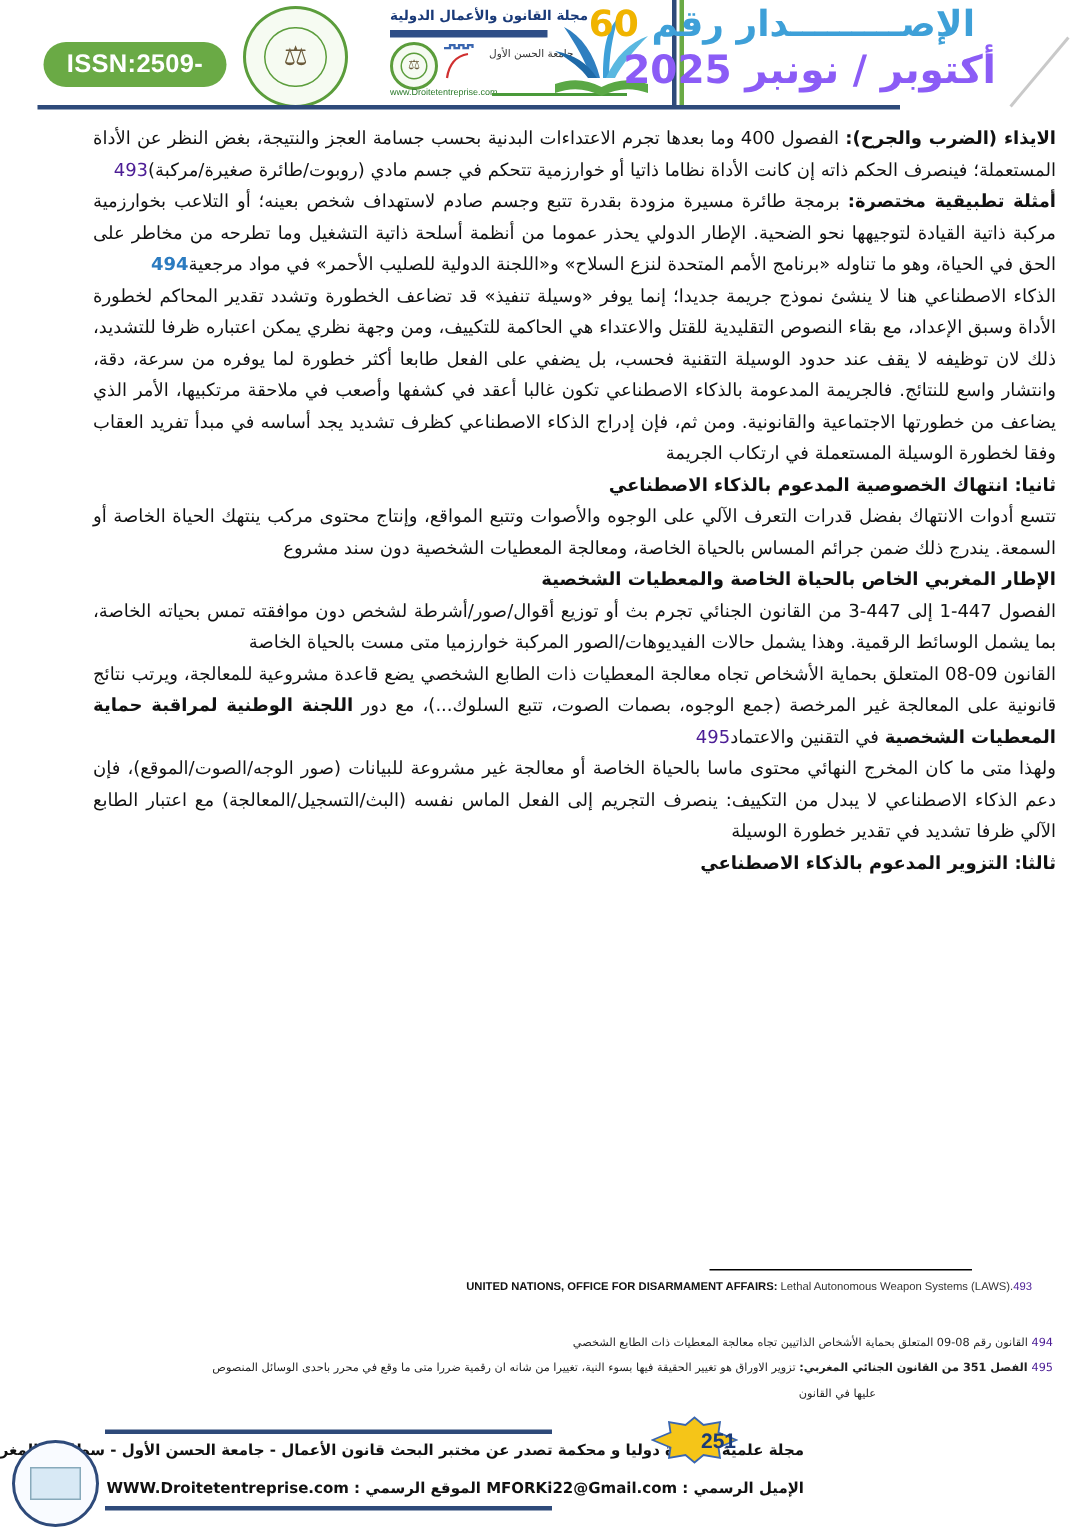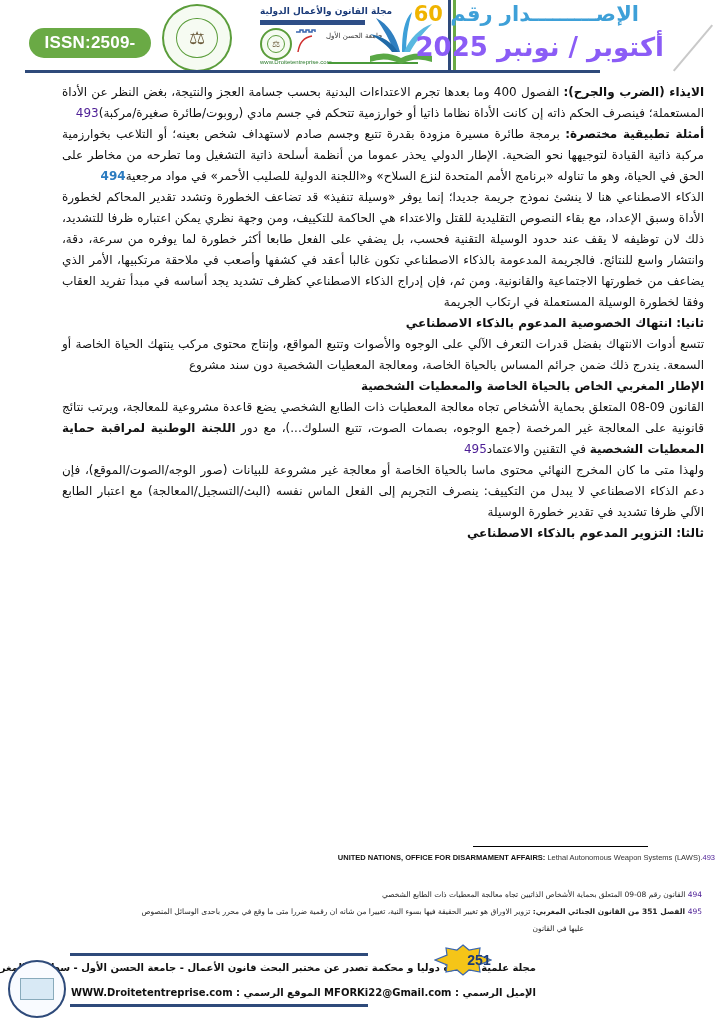--- a/index.html
+++ b/index.html
@@ -10,37 +10,37 @@
   .issn { position: absolute; left: 29px; top: 28px; width: 122px; height: 30px; background: #6aaa45; border-radius: 15px; color: #fff; font-family: "Liberation Sans", sans-serif; font-size: 17px; line-height: 30px; text-align: center; font-weight: bold; letter-spacing: 0.2px; }
   .seal { position: absolute; border-radius: 50%; border: 2px solid #5b9d3b; background: #f6fbf2; display: flex; align-items: center; justify-content: center; }
   .seal .inner { width: 60%; height: 60%; border: 1px solid #5b9d3b; border-radius: 50%; display: flex; align-items: center; justify-content: center; color: #6a5a3a; font-size: 18px; }
   .journal-banner { position: absolute; left: 258px; top: 4px; width: 170px; height: 62px; }
   .journal-banner .title { position: absolute; left: 2px; top: 2px; font-size: 9px; color: #1a3a78; font-weight: bold; direction: rtl; white-space: nowrap; }
   .journal-banner .strip { position: absolute; left: 2px; top: 16px; width: 105px; height: 5px; background: #2e4e87; }
   .journal-banner .url { position: absolute; left: 2px; top: 55px; font-size: 6px; color: #2a7a2a; white-space: nowrap; font-family: "Liberation Sans", sans-serif; }
   .journal-banner .univ { position: absolute; left: 68px; top: 28px; font-size: 7px; color: #333; direction: rtl; white-space: nowrap; }
   .book { position: absolute; left: 366px; top: 8px; width: 70px; height: 60px; }
   .vbar { position: absolute; top: 0; width: 3px; height: 72px; }
-  .issue-line1 { position: absolute; right: 85px; top: 2px; font-size: 21px; font-weight: bold; direction: rtl; white-space: nowrap; color: #3ea0d8; }
+  .issue-line1 { position: absolute; right: 74px; top: 2px; font-size: 24px; font-weight: bold; direction: rtl; white-space: nowrap; color: #3ea0d8; }
   .issue-line1 .num { color: #f0b400; }
   .issue-line2 { position: absolute; right: 60px; top: 32px; font-size: 26px; font-weight: bold; direction: rtl; white-space: nowrap; color: #8b5cf6; }
   .diag { position: absolute; right: 30px; top: 18px; width: 2px; height: 60px; background: #c9c9c9; transform: rotate(40deg); }
   .header-rule { position: absolute; left: 25px; top: 70px; width: 575px; height: 3px; background: #2e4a7a; }
 
   
   .body { position: absolute; left: 62px; top: 82px; width: 642px; direction: rtl; text-align: justify; font-size: 12px; line-height: 21px; }
   .body p { margin: 0; }
   .body .b { font-weight: bold; }
   .ref { color: #4c1d95; }
   .ref-b { color: #2b7bc0; font-weight: bold; }
 
   
   .fn-rule { position: absolute; left: 473px; top: 846px; width: 175px; height: 1px; background: #000; }
   .fn { position: absolute; right: 22px; font-size: 7.5px; direction: rtl; white-space: nowrap; color: #222; }
-  .fn-en { position: absolute; right: 9px; top: 853px; font-size: 7.5px; direction: ltr; white-space: nowrap; font-family: "Liberation Sans", sans-serif; color: #333; padding-left: 46px; }
+  .fn-en { position: absolute; right: 36px; top: 853px; font-size: 7.5px; direction: ltr; white-space: nowrap; font-family: "Liberation Sans", sans-serif; color: #333; padding-left: 46px; }
   .fn-en .b { font-weight: bold; color: #111; }
 
   
   .footer-rule { position: absolute; left: 70px; width: 298px; height: 3px; background: #2e4a7a; }
   .footer-line { position: absolute; right: 188px; font-size: 10px; direction: rtl; white-space: nowrap; color: #111; font-weight: bold; }
   .page-star { position: absolute; left: 434px; top: 944px; width: 58px; height: 32px; }
   .page-star .label { position: absolute; left: 16px; top: 0; width: 58px; height: 32px; line-height: 32px; text-align: center; font-family: "Liberation Sans", sans-serif; font-weight: bold; font-size: 14px; color: #1a3a78; }
   .stamp { position: absolute; left: 8px; top: 960px; width: 54px; height: 54px; border-radius: 50%; border: 2px solid #2e4a7a; background: #f9fbff; display: flex; align-items: center; justify-content: center; }
   .stamp .core { width: 32px; height: 20px; background: #d8e9f5; border: 1px solid #8ab; }
 </style>
@@ -93,20 +93,21 @@
   <p>
     <span class="b">الايذاء (الضرب والجرح):</span><span> الفصول 400 وما بعدها تجرم الاعتداءات البدنية بحسب جسامة العجز والنتيجة، بغض النظر عن الأداة المستعملة؛ فينصرف الحكم ذاته إن كانت الأداة نظاما ذاتيا أو خوارزمية تتحكم في جسم مادي (روبوت/طائرة صغيرة/مركبة)</span><span class="ref">493</span>
   </p>
   <p>
     <span class="b">أمثلة تطبيقية مختصرة:</span><span> برمجة طائرة مسيرة مزودة بقدرة تتبع وجسم صادم لاستهداف شخص بعينه؛ أو التلاعب بخوارزمية مركبة ذاتية القيادة لتوجيهها نحو الضحية. الإطار الدولي يحذر عموما من أنظمة أسلحة ذاتية التشغيل وما تطرحه من مخاطر على الحق في الحياة، وهو ما تناوله «برنامج الأمم المتحدة لنزع السلاح» و«اللجنة الدولية للصليب الأحمر» في مواد مرجعية</span><span class="ref-b">494</span>
   </p>
   <p>الذكاء الاصطناعي هنا لا ينشئ نموذج جريمة جديدا؛ إنما يوفر «وسيلة تنفيذ» قد تضاعف الخطورة وتشدد تقدير المحاكم لخطورة الأداة وسبق الإعداد، مع بقاء النصوص التقليدية للقتل والاعتداء هي الحاكمة للتكييف، ومن وجهة نظري يمكن اعتباره ظرفا للتشديد، ذلك لان توظيفه لا يقف عند حدود الوسيلة التقنية فحسب، بل يضفي على الفعل طابعا أكثر خطورة لما يوفره من سرعة، دقة، وانتشار واسع للنتائج. فالجريمة المدعومة بالذكاء الاصطناعي تكون غالبا أعقد في كشفها وأصعب في ملاحقة مرتكبيها، الأمر الذي يضاعف من خطورتها الاجتماعية والقانونية. ومن ثم، فإن إدراج الذكاء الاصطناعي كظرف تشديد يجد أساسه في مبدأ تفريد العقاب وفقا لخطورة الوسيلة المستعملة في ارتكاب الجريمة</p>
   <p class="b">ثانيا: انتهاك الخصوصية المدعوم بالذكاء الاصطناعي</p>
   <p>تتسع أدوات الانتهاك بفضل قدرات التعرف الآلي على الوجوه والأصوات وتتبع المواقع، وإنتاج محتوى مركب ينتهك الحياة الخاصة أو السمعة. يندرج ذلك ضمن جرائم المساس بالحياة الخاصة، ومعالجة المعطيات الشخصية دون سند مشروع</p>
   <p class="b">الإطار المغربي الخاص بالحياة الخاصة والمعطيات الشخصية</p>
+  <p>الفصول 447-1 إلى 447-3 من القانون الجنائي تجرم بث أو توزيع أقوال/صور/أشرطة لشخص دون موافقته تمس بحياته الخاصة، بما يشمل الوسائط الرقمية. وهذا يشمل حالات الفيديوهات/الصور المركبة خوارزميا متى مست بالحياة الخاصة</p>
   <p>
     <span>القانون 09-08 المتعلق بحماية الأشخاص تجاه معالجة المعطيات ذات الطابع الشخصي يضع قاعدة مشروعية للمعالجة، ويرتب نتائج قانونية على المعالجة غير المرخصة (جمع الوجوه، بصمات الصوت، تتبع السلوك...)، مع دور </span><span class="b">اللجنة الوطنية لمراقبة حماية المعطيات الشخصية</span><span> في التقنين والاعتماد</span><span class="ref">495</span>
   </p>
   <p>ولهذا متى ما كان المخرج النهائي محتوى ماسا بالحياة الخاصة أو معالجة غير مشروعة للبيانات (صور الوجه/الصوت/الموقع)، فإن دعم الذكاء الاصطناعي لا يبدل من التكييف: ينصرف التجريم إلى الفعل الماس نفسه (البث/التسجيل/المعالجة) مع اعتبار الطابع الآلي ظرفا تشديد في تقدير خطورة الوسيلة</p>
   <p class="b">ثالثا: التزوير المدعوم بالذكاء الاصطناعي</p>
 </div>
 
 <div class="fn-rule"></div>
 <div class="fn-en">
   <span class="b">UNITED NATIONS, OFFICE FOR DISARMAMENT AFFAIRS:</span><span> Lethal Autonomous Weapon Systems (LAWS).</span><span class="ref">493</span>

